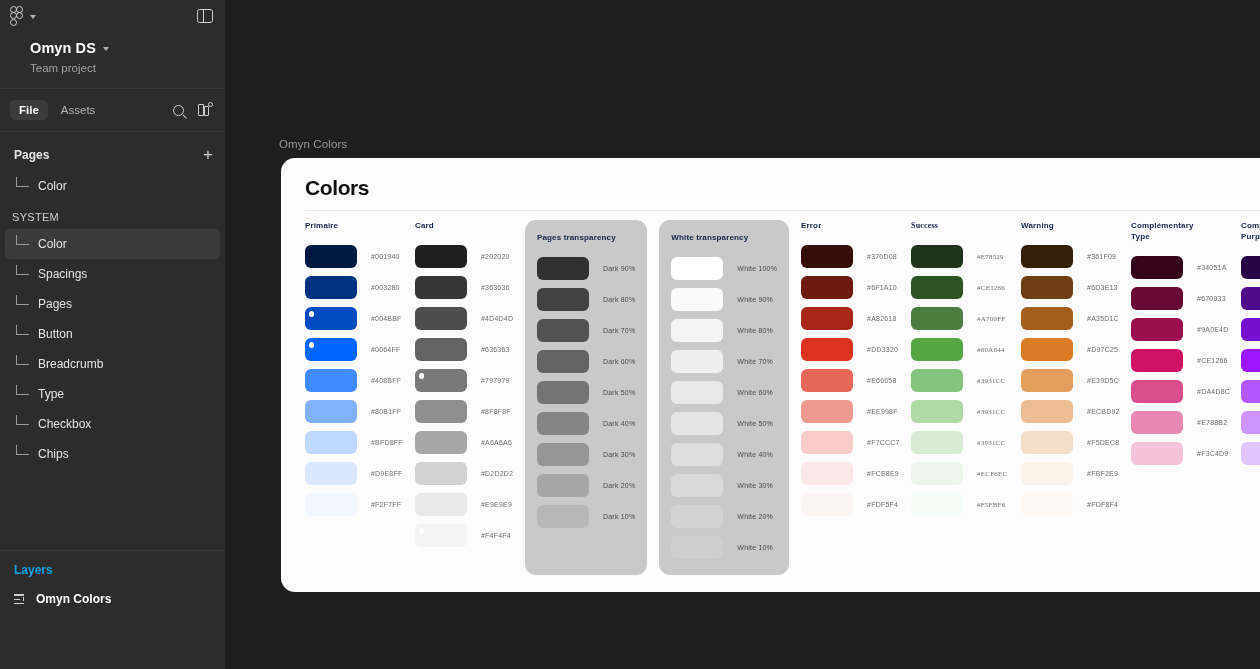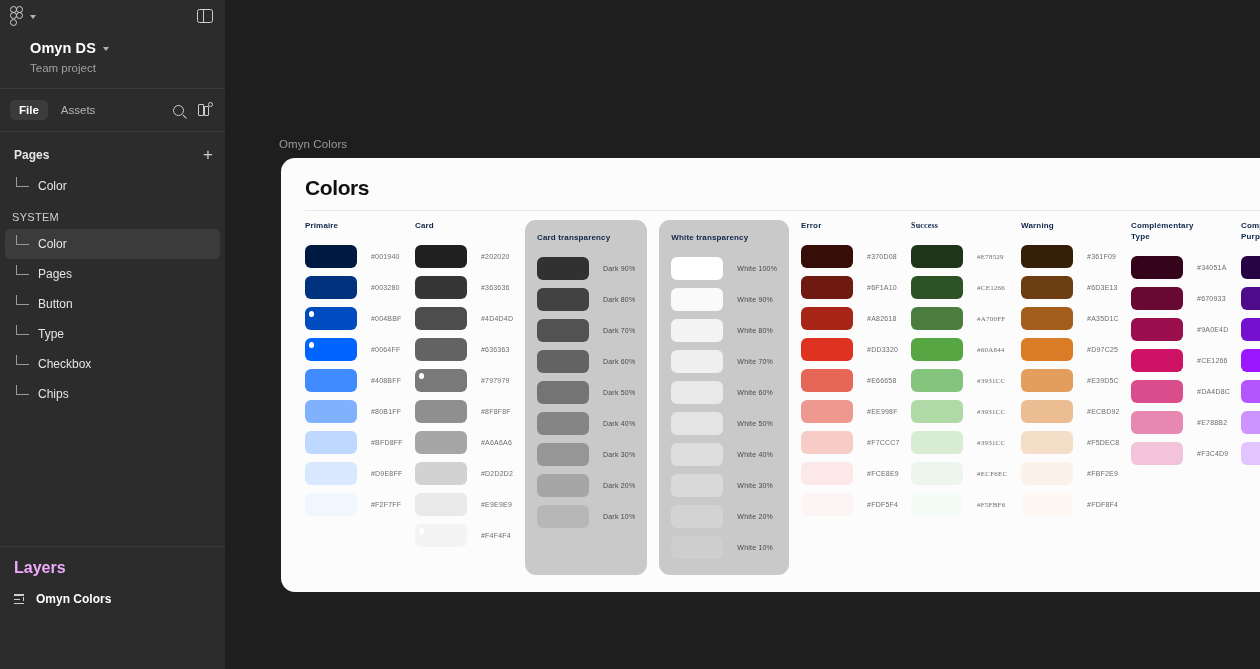--- a/index.html
+++ b/index.html
@@ -85,21 +85,21 @@
   .sb-item.selected { background: #3b3b3b; }
   .tree-glyph {
     width: 20px; height: 10px; position: relative; margin-right: 6px; flex: 0 0 20px;
   }
   .tree-glyph:before { content:""; position:absolute; left: 4px; top: -4px; width: 1px; height: 10px; background: #9a9a9a; }
   .tree-glyph:after { content:""; position:absolute; left: 4px; top: 5px; width: 13px; height: 1px; background: #9a9a9a; }
 
   .sb-layers {
     border-top: 1px solid #3a3a3a;
   }
-  .sb-layers-head { padding: 12px 14px 8px 14px; font-size: 16px; font-weight: bold; color: #f0abfc; }
+  .sb-layers-head { padding: 12px 14px 8px 14px; font-size: 12px; font-weight: bold; color: #0ea5e9; }
   .layer-row {
     display:flex; align-items:center; gap: 10px; height: 28px; padding: 0 14px; font-size: 12px;
     color: #ffffff; font-weight: bold; cursor: pointer;
   }
   .frame-icon { width: 12px; height: 11px; position: relative; flex:0 0 12px;}
   .frame-icon b { position:absolute; display:block; background:#cfcfcf; }
   .fi-1 { left:0; top:0.5px; width:10px; height:1.5px; }
   .fi-2 { left:0; top:5px; width:6px; height:1.5px; }
   .fi-3 { left:0; top:9px; width:10px; height:1.5px; }
   .fi-4 { left:8.5px; top:3.5px; width:1.5px; height:4px; }
@@ -211,27 +211,35 @@
       </div>
 
       <div class="sb-group-label">SYSTEM</div>
 
       <div class="sb-item selected">
         <span class="tree-glyph"></span>
         <span>Color</span>
       </div>
       <div class="sb-item">
         <span class="tree-glyph"></span>
+        <span>Spacings</span>
+      </div>
+      <div class="sb-item">
+        <span class="tree-glyph"></span>
         <span>Pages</span>
       </div>
 
 
       <div class="sb-item">
         <span class="tree-glyph"></span>
         <span>Button</span>
+      </div>
+      <div class="sb-item">
+        <span class="tree-glyph"></span>
+        <span>Breadcrumb</span>
       </div>
       <div class="sb-item">
         <span class="tree-glyph"></span>
         <span>Type</span>
       </div>
       <div class="sb-item">
         <span class="tree-glyph"></span>
         <span>Checkbox</span>
       </div>
       <div class="sb-item">
@@ -349,21 +357,21 @@
               </div>
               <div class="srow">
                 <div class="sw" style="background: rgb(244, 244, 244);">
                   <span class="dot"></span>
                 </div>
                 <div class="sw-label">#F4F4F4</div>
               </div>
             </div>
           </div>
           <div class="col panel" style="margin-right: 12px;">
-            <div class="col-head">Card transparency</div>
+            <div class="col-head">Pages transparency</div>
             <div class="swatches">
               <div class="srow">
                 <div class="sw" style="background: rgba(32, 32, 32, 0.9);"></div>
                 <div class="sw-label dk">Dark 90%</div>
               </div>
               <div class="srow">
                 <div class="sw" style="background: rgba(32, 32, 32, 0.8);"></div>
                 <div class="sw-label dk">Dark 80%</div>
               </div>
               <div class="srow">

